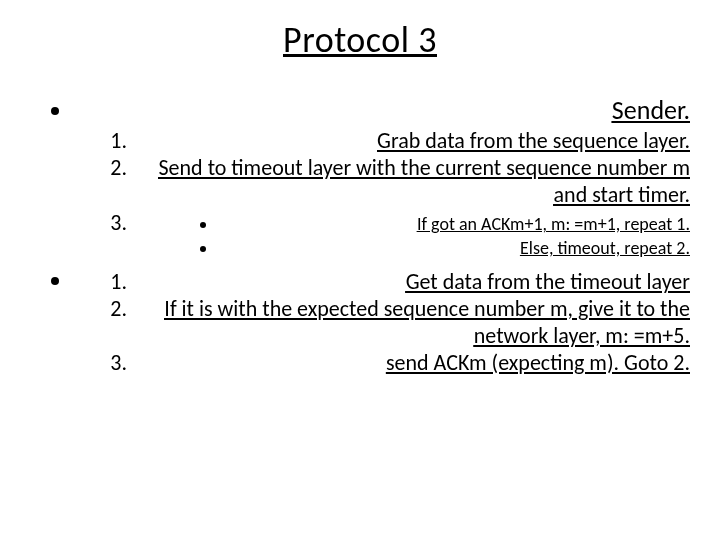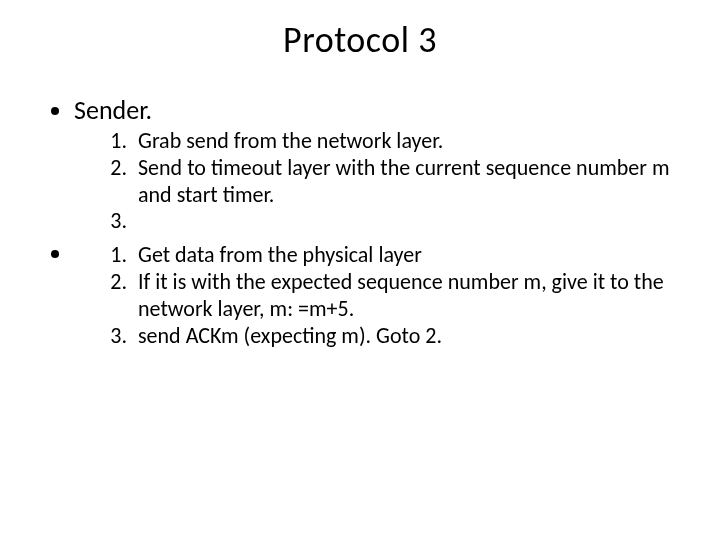--- a/index.html
+++ b/index.html
@@ -1,35 +1,36 @@
 <!DOCTYPE html>
 <html><head>
   <meta charset="utf-8">
   <style>
-    * { margin: 0; padding: 0; box-sizing: border-box; }
+    * { margin: 0; padding: 0; box-sizing: border-box; text-decoration: underline; }
     body {
       width: 720px;
       height: 540px;
       background: #fff;
       color: #000;
       font-family: Calibri, "Segoe UI", Arial, sans-serif;
       padding: 18px 30px 0 30px;
       overflow: hidden;
     }
     h1.title {
       text-align: center;
       font-size: 36px;
       font-weight: 400;
       letter-spacing: 0.5px;
       margin-bottom: 32px;
     }
     ul.top {
       list-style: disc;
       padding-left: 44px;
       font-size: 26px;
+      text-align: right;
     }
     ul.top > li {
       margin-bottom: 2px;
     }
     ol.num {
       list-style: decimal;
       padding-left: 58px;
       font-size: 22px;
       margin-top: 2px;
     }
@@ -51,26 +52,30 @@
   </style>
 </head>
 <body>
 
 <h1 class="title">Protocol 3</h1>
 
 <ul class="top">
   <li>
     <span>Sender.</span>
     <ol class="num">
-      <li>Grab send from the network layer.</li>
+      <li>Grab data from the sequence layer.</li>
       <li>Send to timeout layer with the current sequence number m and start timer.</li>
       <li>
+        <ul class="sub">
+          <li>If got an ACKm+1, m: =m+1, repeat 1.</li>
+          <li>Else, timeout, repeat 2.</li>
+        </ul>
       </li>
     </ol>
   </li>
   <li>
     <ol class="num">
-      <li>Get data from the physical layer</li>
+      <li>Get data from the timeout layer</li>
       <li>If it is with the expected sequence number m, give it to the network layer, m: =m+5.</li>
       <li>send ACKm (expecting m). Goto 2.</li>
     </ol>
   </li>
 </ul>
 
 </body></html>

